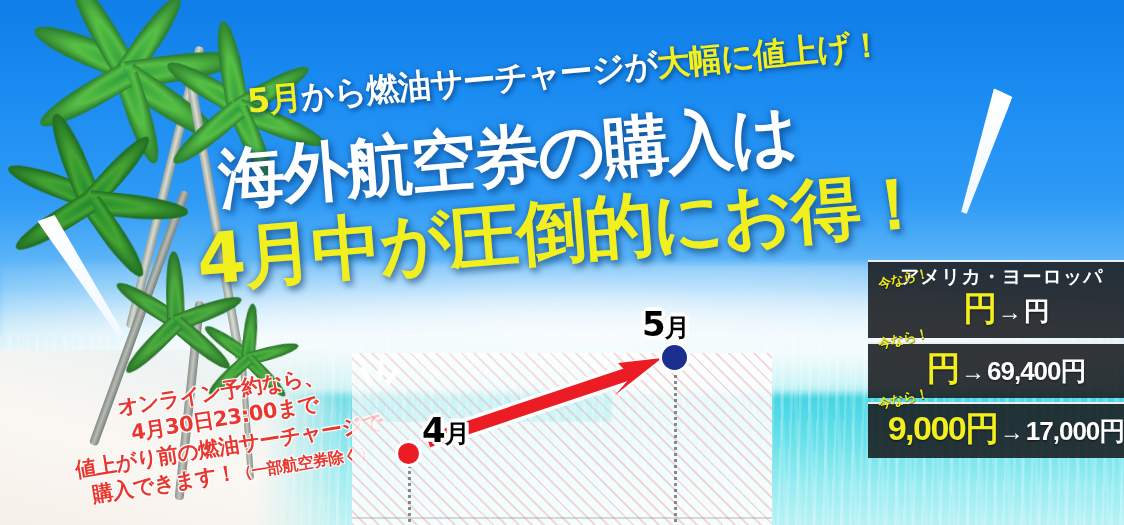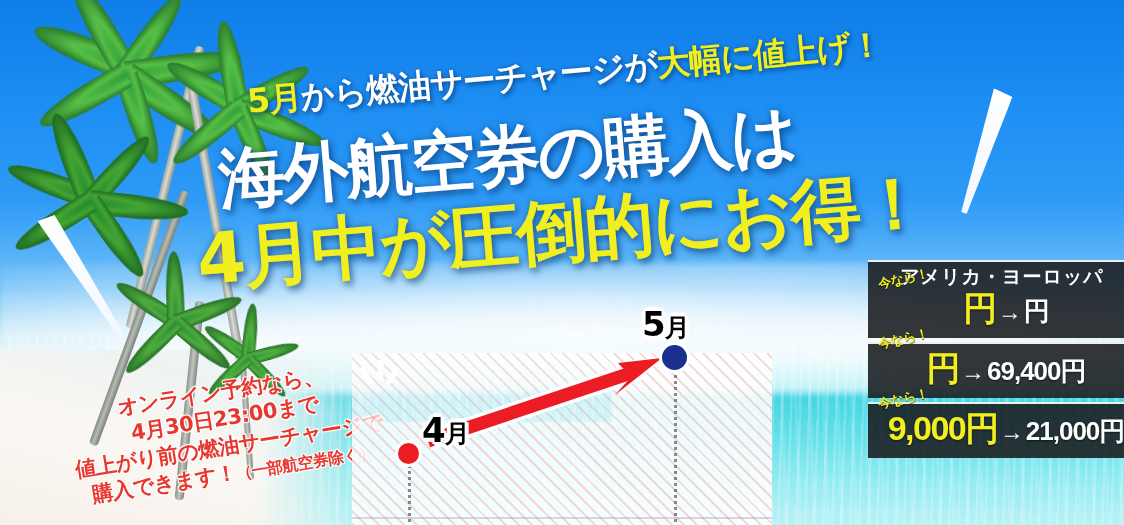--- a/index.html
+++ b/index.html
@@ -408,20 +408,20 @@
       </div>
     </div>
 
     <div class="price-box">
       <div class="price-row">
         <span class="now-tag jp">今なら！</span>
         <span class="price-pad"></span>
         <span class="price-old">9,000</span>
         <span class="price-old yen jp">円</span>
         <span class="price-arrow">→</span>
-        <span class="price-new">21,000</span>
+        <span class="price-new">17,000</span>
         <span class="price-new yen jp">円</span>
       </div>
     </div>
 
   </div>
 
 </div>
 
 </body></html>

